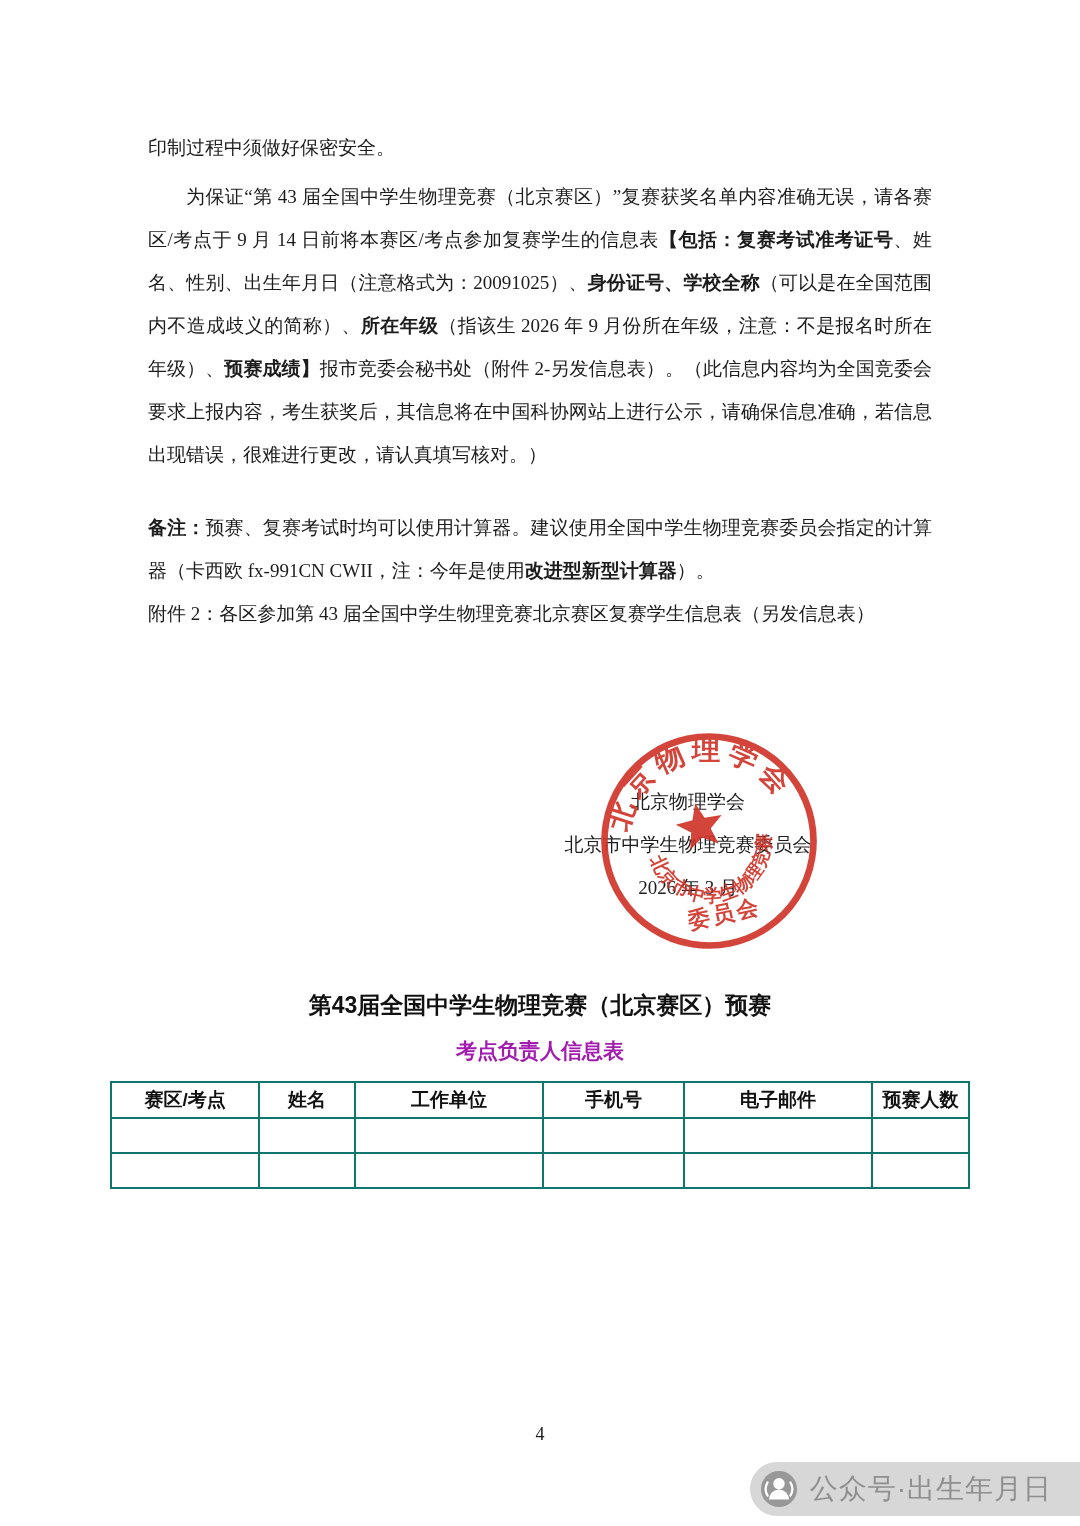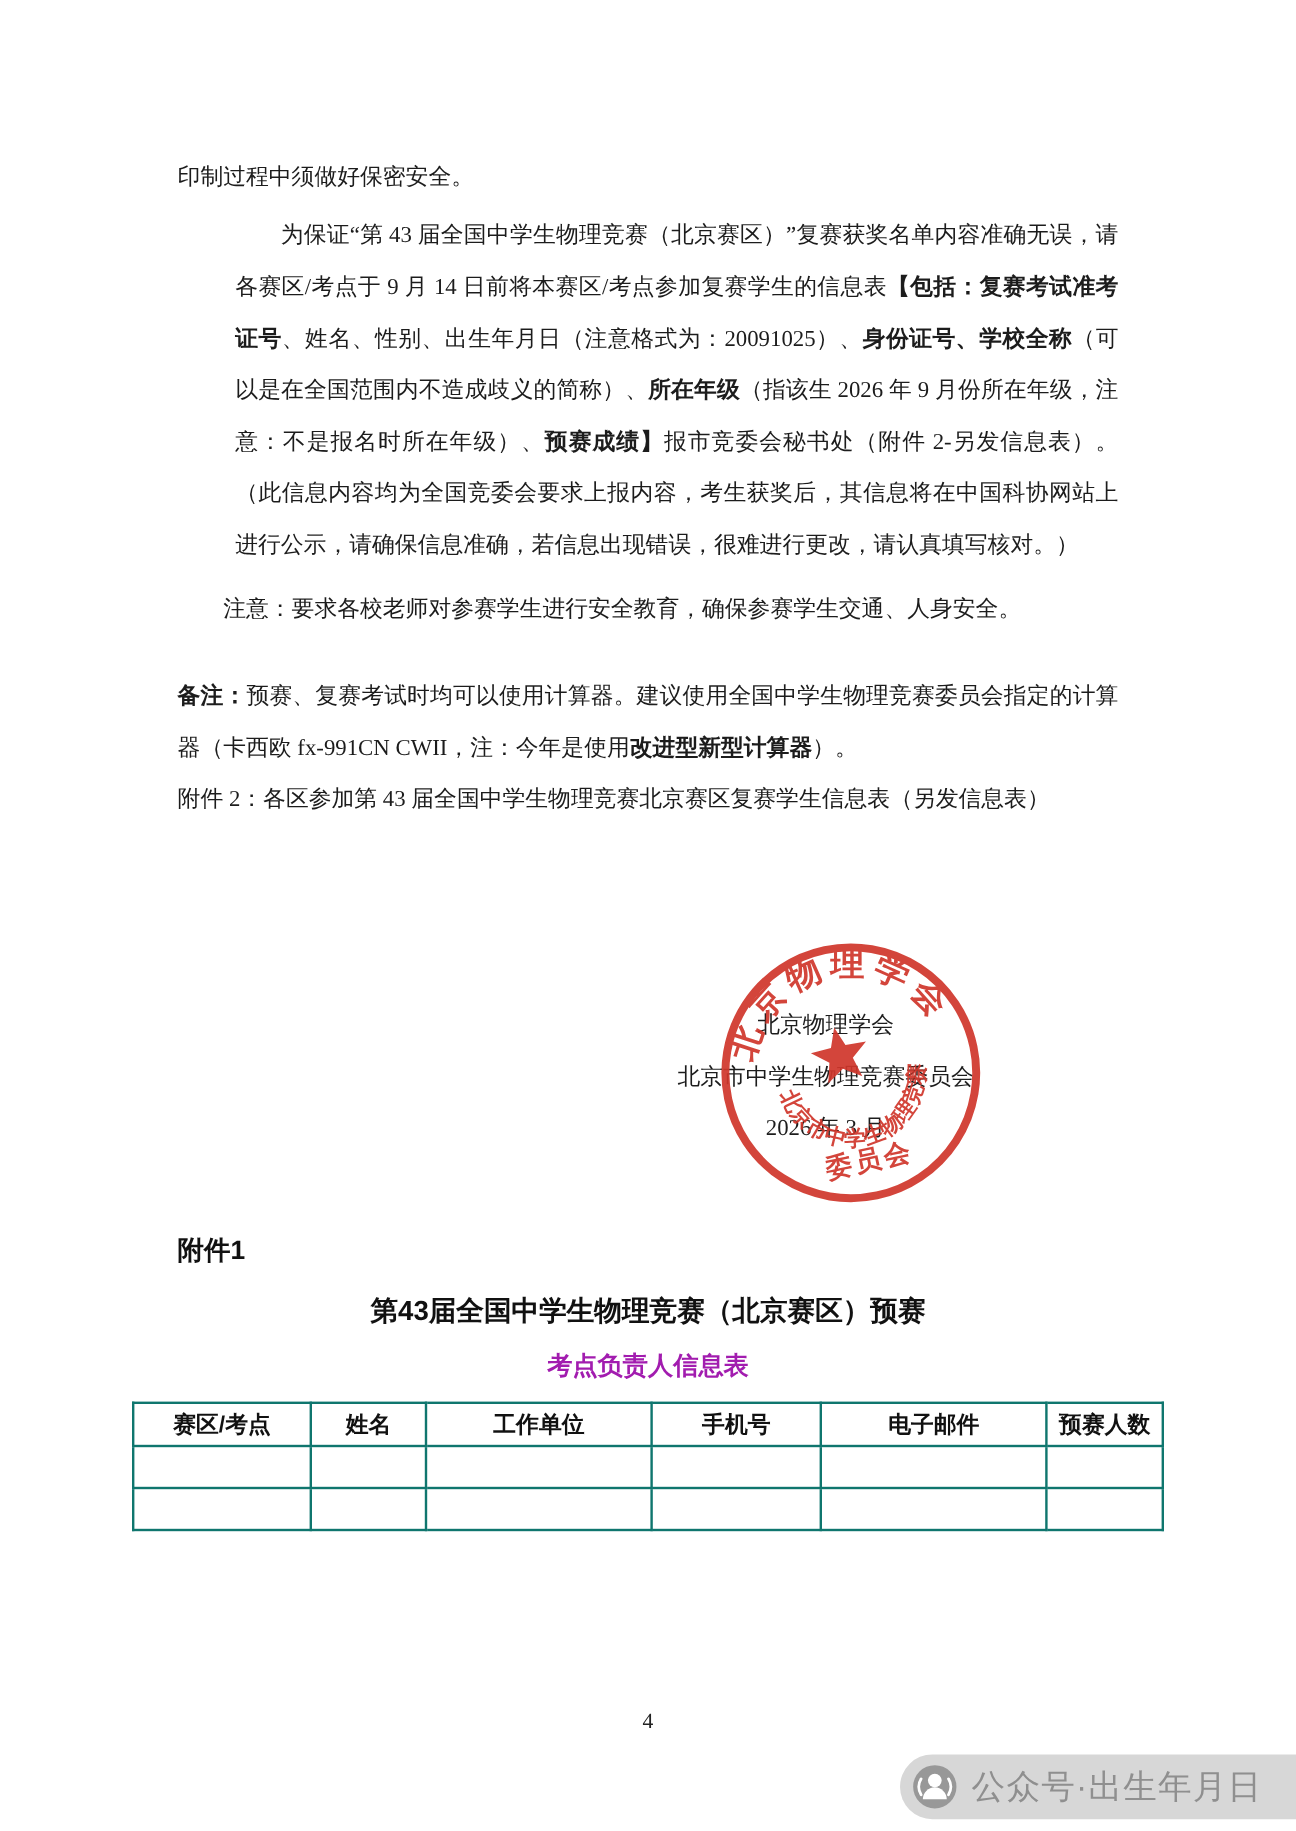--- a/index.html
+++ b/index.html
@@ -4,21 +4,21 @@
 <style>
   html,body{margin:0;padding:0;background:#ffffff;}
   .page{
     position:relative;width:1080px;height:1526px;background:#ffffff;
     font-family:"Liberation Serif","DejaVu Serif",serif;color:#1c1c1c;overflow:hidden;
   }
   .content{padding:126px 148px 12px 148px;}
   .para{font-size:19px;line-height:43px;text-align:justify;margin:0;}
   .indent{text-indent:2em;}
   .bold{font-weight:bold;}
-  .mt1{margin-top:6px;margin-left:48px;}
+  .mt1{margin-top:6px;}
   .mt2{margin-top:10px;}
   .mt3{margin-top:30px;}
 
   .sign-block{position:relative;height:335px;}
   .sign-text{
     position:absolute;top:145px;left:330px;width:420px;
     text-align:center;font-size:19px;line-height:43px;color:#1c1c1c;
   }
   .seal{position:absolute;top:92px;left:447px;width:228px;height:228px;opacity:.92;}
   .seal text{font-family:"Liberation Sans","DejaVu Sans",sans-serif;}
@@ -64,21 +64,20 @@
 </head>
 <body>
 
 <div class="page">
   <div class="content">
 
     <p class="para"><span>印制过程中须做好保密安全。</span></p>
 
     <p class="para indent mt1"><span>为保证“第 43 届全国中学生物理竞赛（北京赛区）”复赛获奖名单内容准确无误，请各赛区/考点于 9 月 14 日前将本赛区/考点参加复赛学生的信息表</span><span class="bold">【包括：复赛考试准考证号</span><span>、姓名、性别、出生年月日（注意格式为：20091025）、</span><span class="bold">身份证号、学校全称</span><span>（可以是在全国范围内不造成歧义的简称）、</span><span class="bold">所在年级</span><span>（指该生 2026 年 9 月份所在年级，注意：不是报名时所在年级）、</span><span class="bold">预赛成绩】</span><span>报市竞委会秘书处（附件 2-另发信息表）。（此信息内容均为全国竞委会要求上报内容，考生获奖后，其信息将在中国科协网站上进行公示，请确保信息准确，若信息出现错误，很难进行更改，请认真填写核对。）</span></p>
 
-    <p class="para indent mt2"><span>注意：要求各校老师对参赛学生进行安全教育，确保参赛学生交通、人身安全。</span></p>
 
     <p class="para mt3"><span class="bold">备注：</span><span>预赛、复赛考试时均可以使用计算器。建议使用全国中学生物理竞赛委员会指定的计算器（卡西欧 fx-991CN CWII，注：今年是使用</span><span class="bold">改进型新型计算器</span><span>）。</span></p>
 
 
     <p class="para"><span>附件 2：各区参加第 43 届全国中学生物理竞赛北京赛区复赛学生信息表（另发信息表）</span></p>
 
     <div class="sign-block">
       <div class="sign-text">
         <div>北京物理学会</div>
         <div>北京市中学生物理竞赛委员会</div>
@@ -97,21 +96,20 @@
           </text>
           <polygon points="0,-26 6.5,-8.9 24.7,-8 10.5,3.4 15.3,21 0,11 -15.3,21 -10.5,3.4 -24.7,-8 -6.5,-8.9" transform="translate(114,104)"></polygon>
           <text font-size="19" font-weight="bold" text-anchor="middle" fill="#d0362b">
             <textPath href="#arcBottom" startOffset="50%">北京市中学生物理竞赛</textPath>
           </text>
           <text x="120" y="206" font-size="23" font-weight="bold" text-anchor="middle" letter-spacing="3" fill="#d0362b">委员会</text>
         </g>
       </svg>
     </div>
 
-    <p class="att-label">附件1</p>
 
     <div class="doc-title">第43届全国中学生物理竞赛（北京赛区）预赛</div>
 
     <div class="doc-subtitle">考点负责人信息表</div>
 
     <table class="info">
       <thead>
         <tr>
             <th>赛区/考点</th>
             <th>姓名</th>

